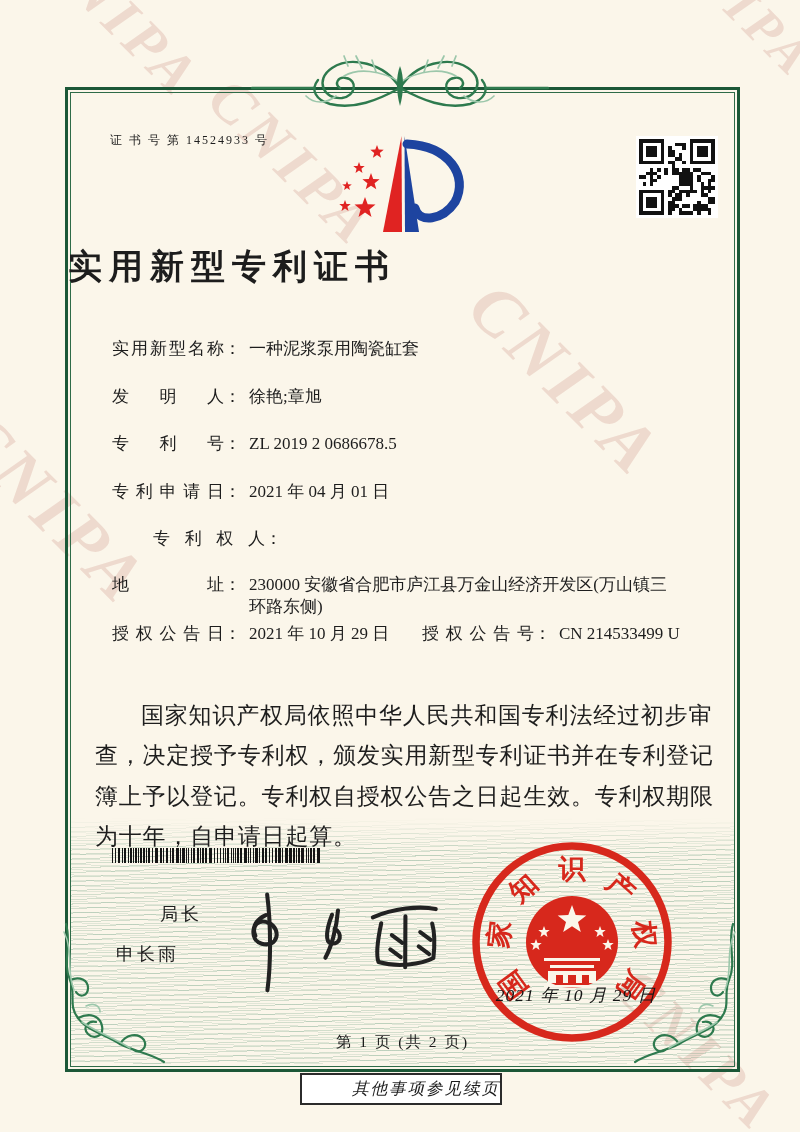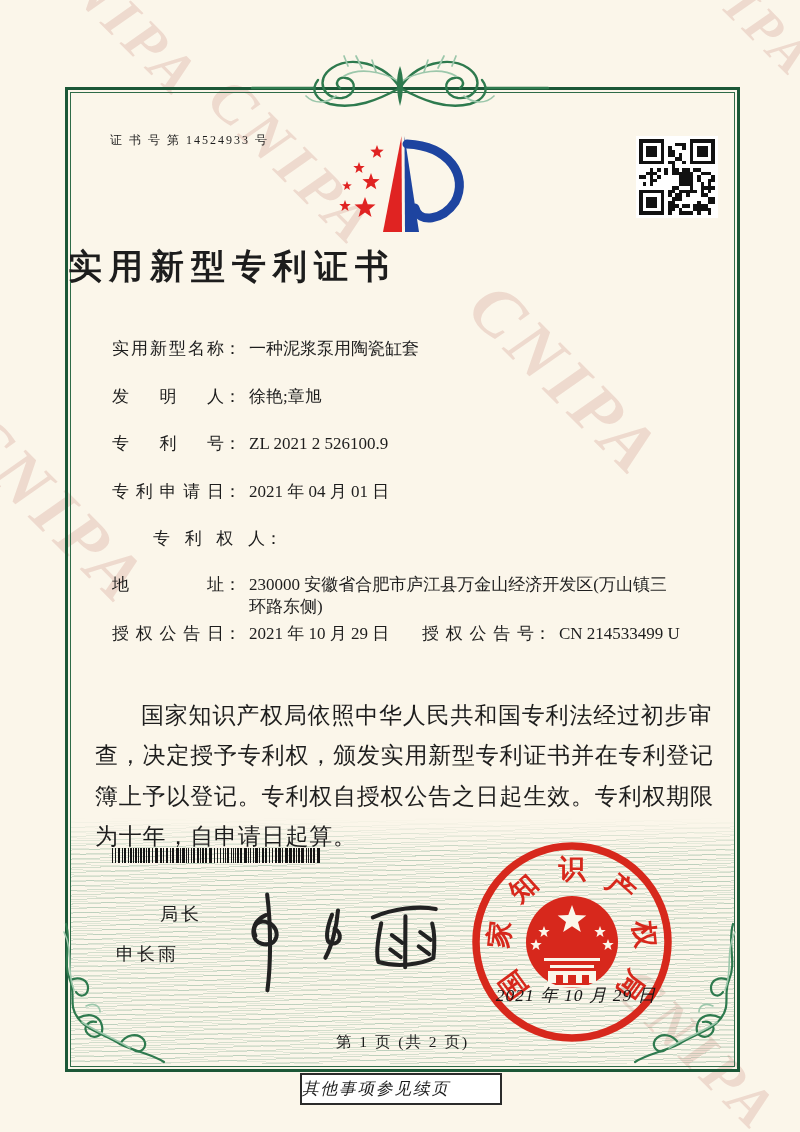--- a/index.html
+++ b/index.html
@@ -52,21 +52,21 @@
   .sig-script{position:absolute;left:150px;top:794px;width:240px;height:112px;transform:rotate(-2deg);}
   
   .seal{position:absolute;left:400px;top:748px;width:208px;height:208px;}
   .ring-char{font-size:27px;font-weight:bold;fill:#d7281c;text-anchor:middle;
              font-family:"Liberation Serif","DejaVu Serif",serif;}
   .seal-date{position:absolute;left:408px;top:893px;width:200px;text-align:center;
              font-size:17.5px;letter-spacing:1px;color:#151515;font-style:italic;}
   .page-info{position:absolute;left:0;top:942px;width:100%;text-align:center;font-size:15.5px;letter-spacing:2px;}
   
   .cont-box{position:absolute;left:300px;top:1073px;width:202px;height:32px;background:#fff;
-            border:2px solid #2b2b2b;box-sizing:border-box;text-align:left;line-height:28px;
+            border:2px solid #2b2b2b;box-sizing:border-box;text-align:right;line-height:28px;
             font-size:16.5px;font-style:italic;letter-spacing:2px;}
   
   .orn-top{position:absolute;left:250px;top:46px;width:300px;height:84px;}
   .orn-bl{position:absolute;left:56px;top:922px;width:115px;height:145px;}
   .orn-br{position:absolute;left:628px;top:922px;width:115px;height:145px;transform:scaleX(-1);}
 </style>
 </head>
 <body>
 
 <div class="page">
@@ -241,21 +241,21 @@
         <span class="f-value">一种泥浆泵用陶瓷缸套</span>
     </div>
     <div class="field-row row-1">
       <span class="f-label">发明人</span>
         <span class="f-colon">：</span>
         <span class="f-value">徐艳;章旭</span>
     </div>
     <div class="field-row row-2">
       <span class="f-label">专利号</span>
         <span class="f-colon">：</span>
-        <span class="f-value">ZL 2021 2 526100.9</span>
+        <span class="f-value">ZL 2019 2 0686678.5</span>
     </div>
     <div class="field-row row-3">
       <span class="f-label">专利申请日</span>
         <span class="f-colon">：</span>
         <span class="f-value">2021 年 04 月 01 日</span>
     </div>
     <div class="field-row row-4">
       <span class="f-label">专利权人</span>
         <span class="f-colon">：</span>
     </div>

